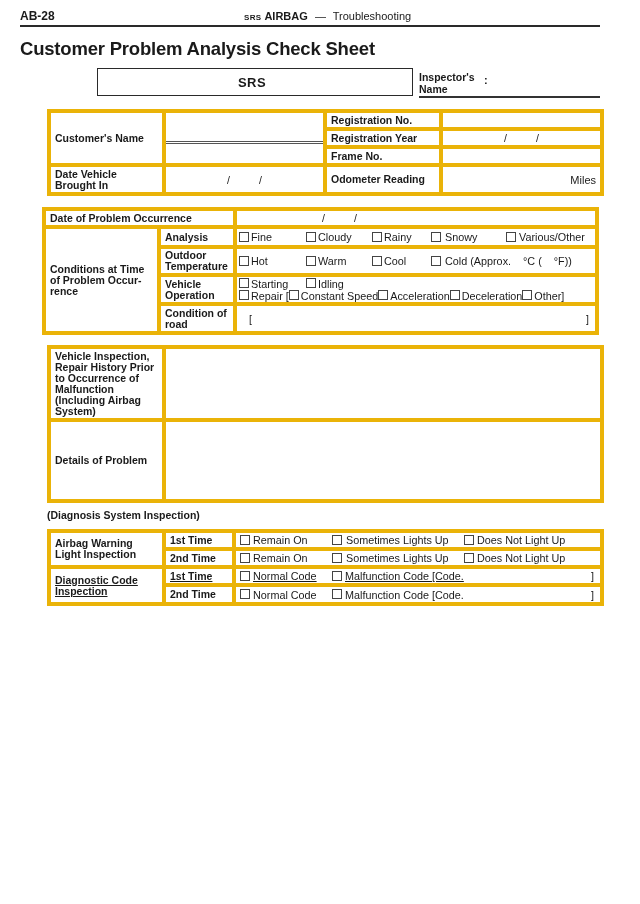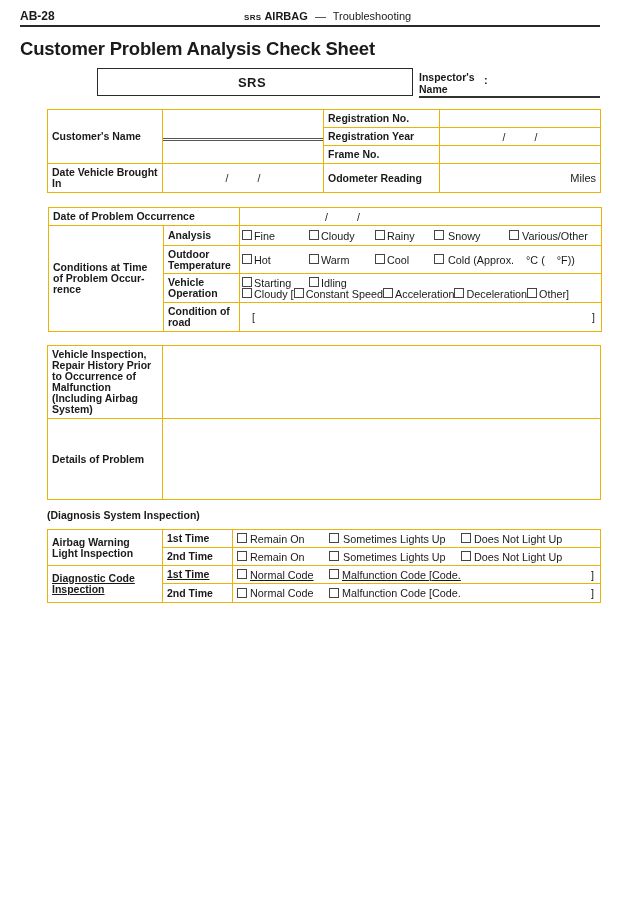--- a/index.html
+++ b/index.html
@@ -13,21 +13,21 @@
   .hdr-rule { left: 20px; top: 25px; width: 580px; height: 2px; background: #2a2a2a; }
   .main-title { left: 20px; top: 38px; font-size: 18.5px; font-weight: bold; letter-spacing: -0.2px; }
   .title-box { left: 97px; top: 68px; width: 314px; height: 26px; border: 1.5px solid #2a2a2a;
                display: flex; align-items: center; justify-content: center; font-size: 18.5px; font-weight: bold; }
   .title-box .srs { font-size: 13px; margin-right: 6px; letter-spacing: 0.5px; }
   .insp-label { left: 419px; top: 71px; font-size: 10.5px; font-weight: bold; line-height: 12px; }
   .insp-colon { left: 484px; top: 74px; font-size: 11px; font-weight: bold; }
   .insp-line { left: 419px; top: 96px; width: 181px; height: 1.5px; background: #333; }
 
   table.grid { position: absolute; border-collapse: collapse; font-size: 10.5px; table-layout: fixed; }
-  table.grid td { border: 1px solid #eab308; padding: 0 4px; vertical-align: middle; }
+  table.grid td { border: 4px solid #eab308; padding: 0 4px; vertical-align: middle; }
   table.grid td.lbl { font-weight: bold; line-height: 11px; }
   table.grid { border: 1.5px solid #2a2a2a; }
   .dbl { border-top: 3px double #555; margin: 0 -4px; }
 
   .cb { display: inline-block; width: 8px; height: 8px; border: 1px solid #444; vertical-align: -0.5px; margin-right: 2px; }
   .opts { display: flex; align-items: center; white-space: nowrap; font-size: 10.8px; }
   .diag-label { left: 47px; top: 509px; font-size: 10.5px; font-weight: bold; }
 </style>
 </head>
 <body>
@@ -81,21 +81,21 @@
     <td class="lbl">Date Vehicle Brought In</td>
     <td style="text-align:center; white-space:pre;">/          /</td>
     <td class="lbl">Odometer Reading</td>
     <td style="text-align:right;">
       <span style="font-size:11px;">Miles</span>
     </td>
   </tr>
 </tbody>
   </table>
 
-<table class="grid" style="left:48px; top:207px; width:553px;">
+<table class="grid" style="left:42px; top:207px; width:553px;">
   <colgroup>
       <col style="width:115px">
       <col style="width:76px">
       <col style="width:362px">
     </colgroup>
   <tbody>
       <tr style="height:18px;">
     <td colspan="2" class="lbl">Date of Problem Occurrence</td>
     <td style="white-space:pre; padding-left:85px;">/          /</td>
   </tr>
@@ -124,21 +124,21 @@
     </td>
   </tr>
   <tr style="height:29px;">
     <td class="lbl">Vehicle Operation</td>
     <td style="padding:0 2px; line-height:11px;">
       <div class="opts">
         <span style="width:67px;"><span class="cb"></span><span>Starting</span></span>
         <span><span class="cb"></span><span>Idling</span></span>
       </div>
       <div class="opts">
-        <span><span class="cb"></span><span>Cloudy [</span></span>
+        <span><span class="cb"></span><span>Repair [</span></span>
         <span><span class="cb"></span><span>Constant Speed</span></span>
         <span><span class="cb"></span><span>Acceleration</span></span>
         <span><span class="cb"></span><span>Deceleration</span></span>
         <span><span class="cb"></span><span>Other]</span></span>
       </div>
     </td>
   </tr>
   <tr style="height:29px;">
     <td class="lbl">Condition of road</td>
     <td style="padding:0 6px 0 12px;">

